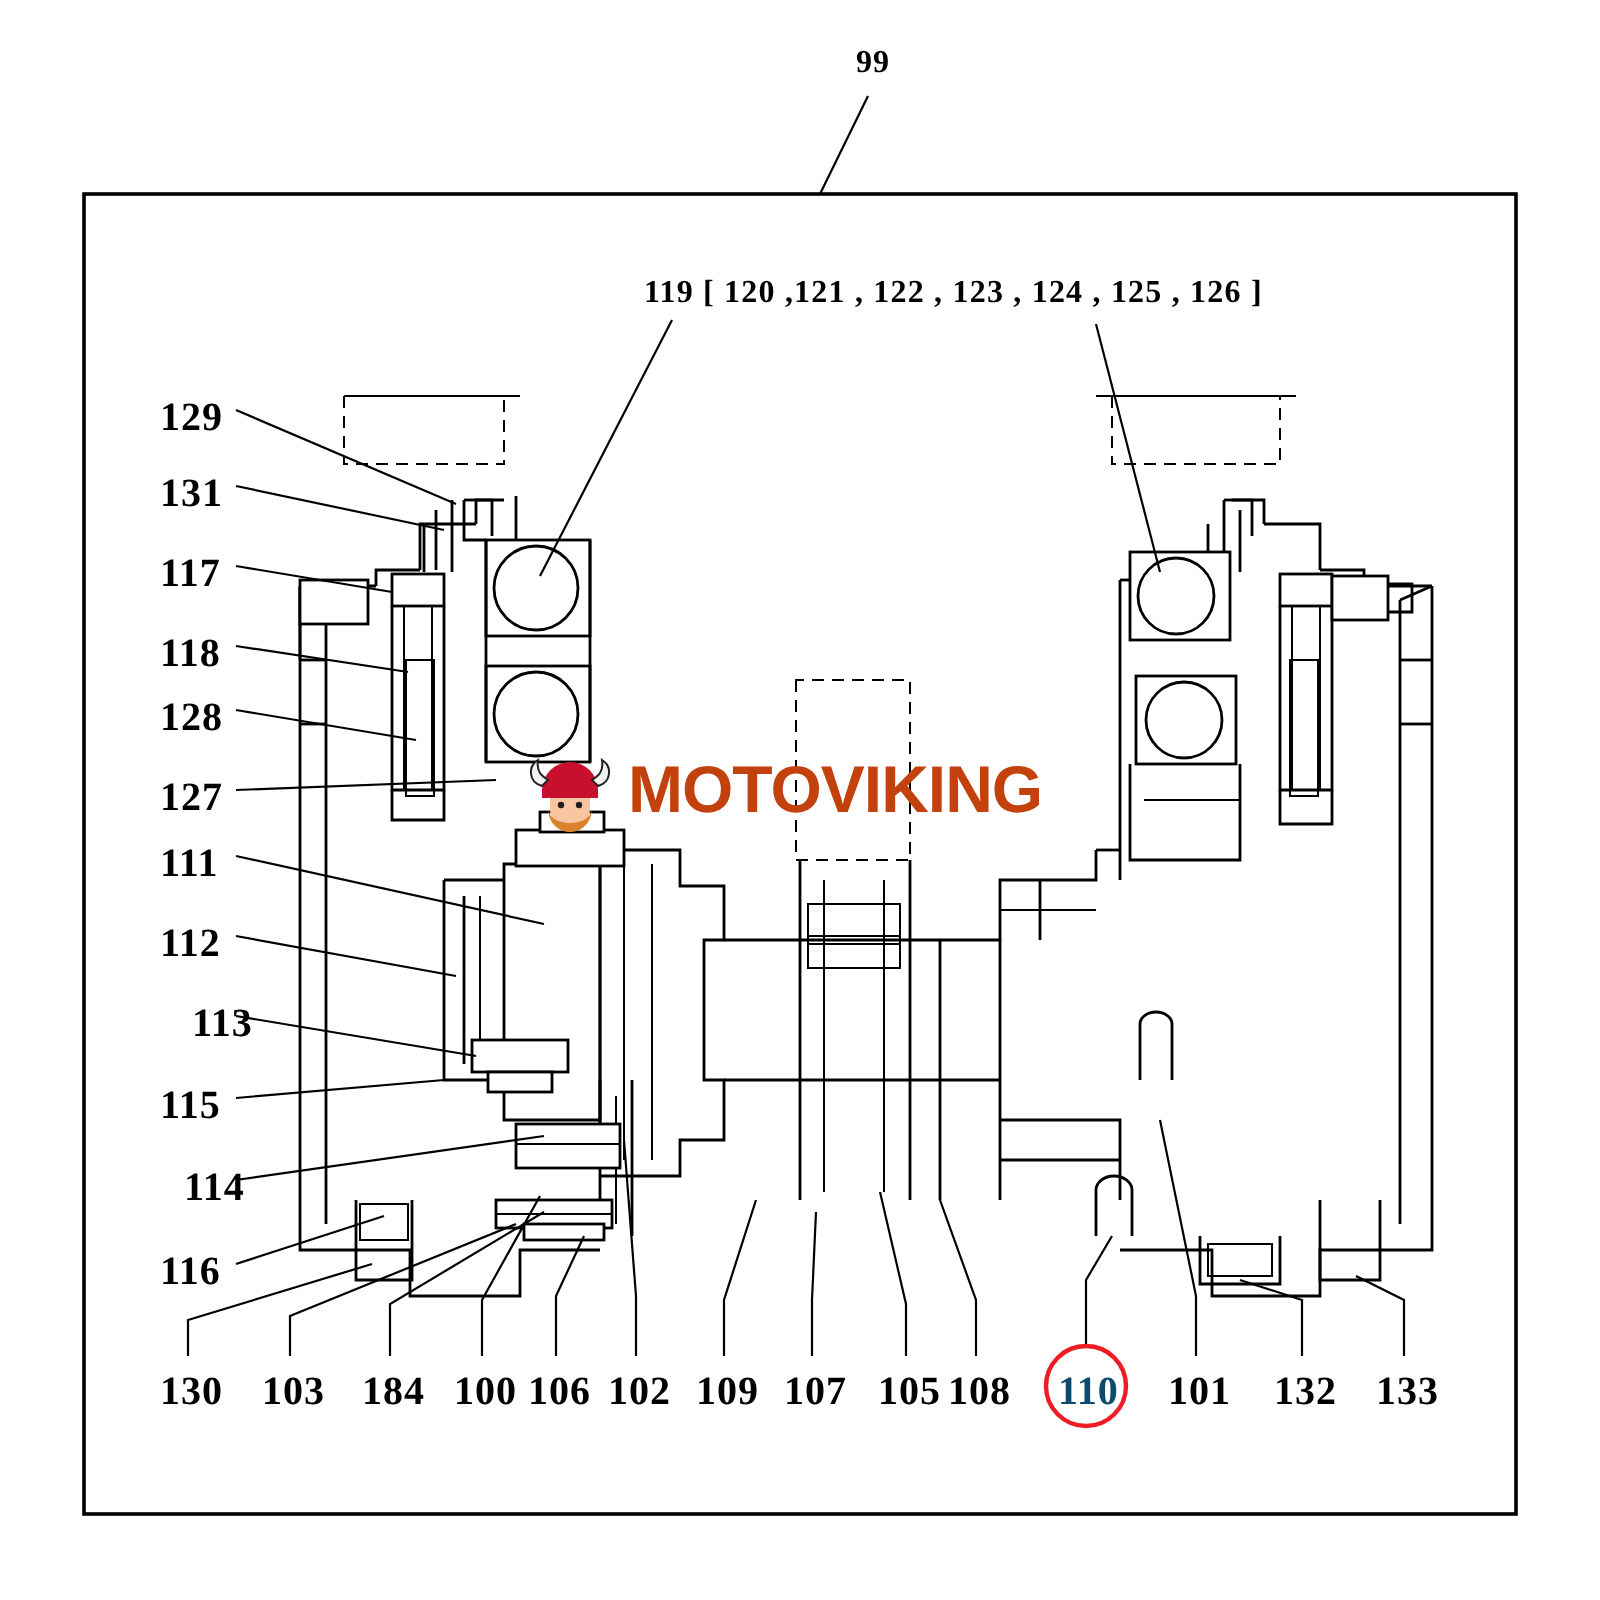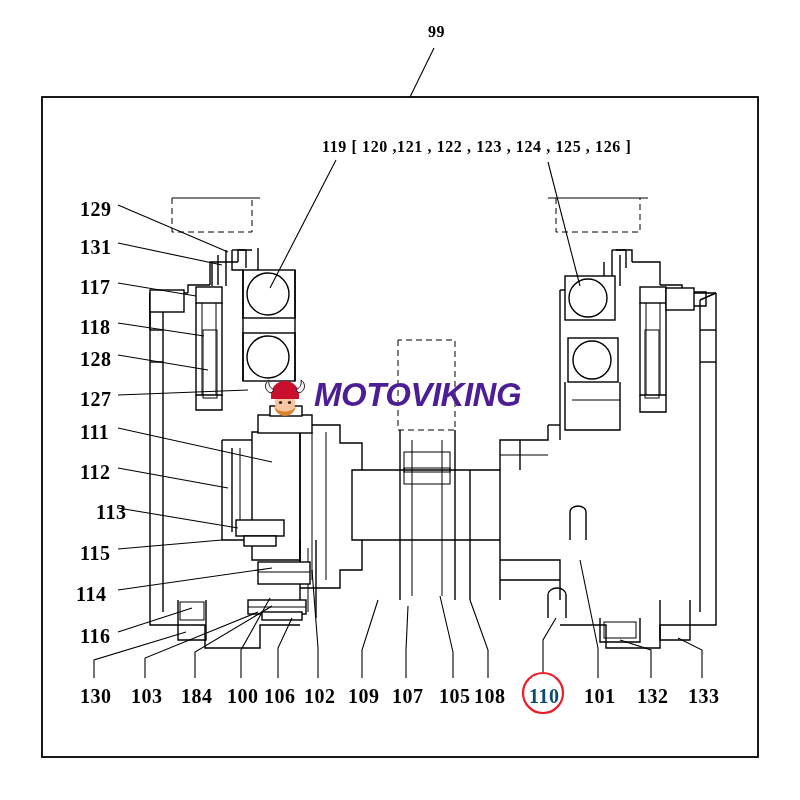--- a/index.html
+++ b/index.html
@@ -52,23 +52,22 @@
     width: 290px;
     height: 52px;
     display: flex;
     align-items: center;
     gap: 6px;
     pointer-events: none;
   }
   #watermark .wm-text {
     font-family: "Liberation Sans", sans-serif;
     font-weight: bold;
-    font-style: italic;
     font-size: 33px;
-    color: #4c1d95;
+    color: #c2410c;
     letter-spacing: -0.5px;
     line-height: 1;
   }
   .wm-mark {
     width: 46px;
     height: 46px;
     position: relative;
     flex: 0 0 auto;
   }
 </style>
@@ -307,21 +306,21 @@
   <div class="lbl" style="left:80px; top:198px;">129</div>
   <div class="lbl" style="left:80px; top:236px;">131</div>
   <div class="lbl" style="left:80px; top:276px;">117</div>
   <div class="lbl" style="left:80px; top:316px;">118</div>
   <div class="lbl" style="left:80px; top:348px;">128</div>
   <div class="lbl" style="left:80px; top:388px;">127</div>
   <div class="lbl" style="left:80px; top:421px;">111</div>
   <div class="lbl" style="left:80px; top:461px;">112</div>
   <div class="lbl" style="left:96px; top:501px;">113</div>
   <div class="lbl" style="left:80px; top:542px;">115</div>
-  <div class="lbl" style="left:76px; top:583px;">114</div>
+  <div class="lbl" style="left:92px; top:583px;">114</div>
   <div class="lbl" style="left:80px; top:625px;">116</div>
 
   <div class="lbl" style="left:80px; top:685px;">130</div>
   <div class="lbl" style="left:131px; top:685px;">103</div>
   <div class="lbl" style="left:181px; top:685px;">184</div>
   <div class="lbl" style="left:227px; top:685px;">100</div>
   <div class="lbl" style="left:264px; top:685px;">106</div>
   <div class="lbl" style="left:304px; top:685px;">102</div>
   <div class="lbl" style="left:348px; top:685px;">109</div>
   <div class="lbl" style="left:392px; top:685px;">107</div>

